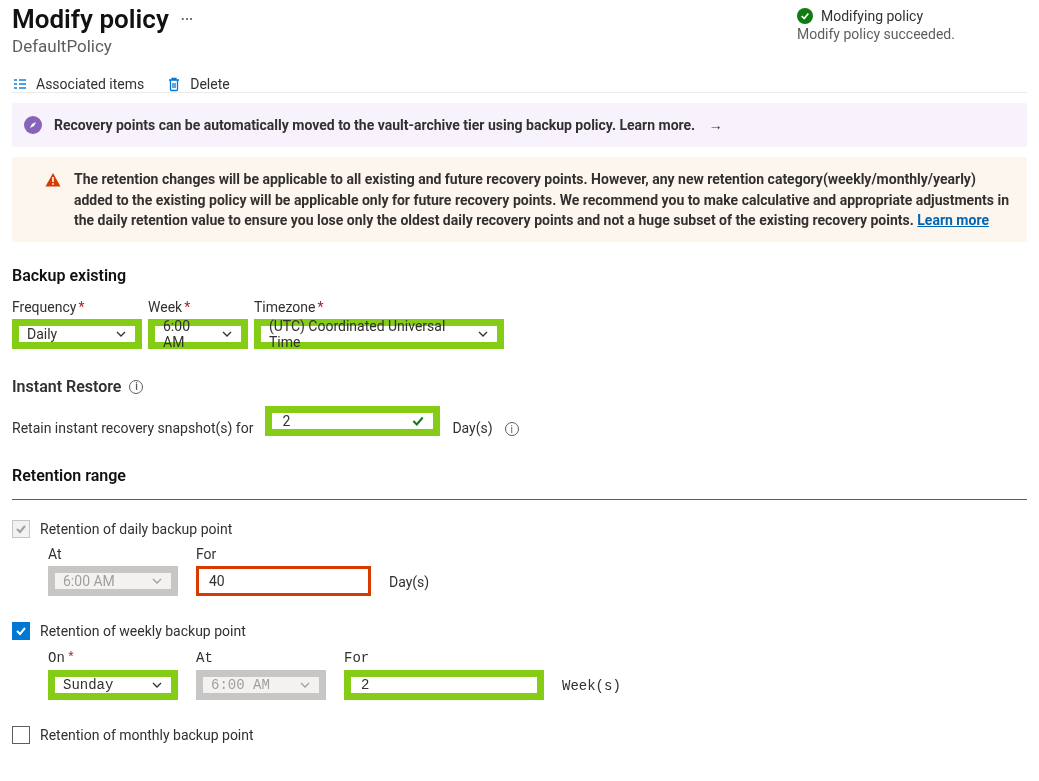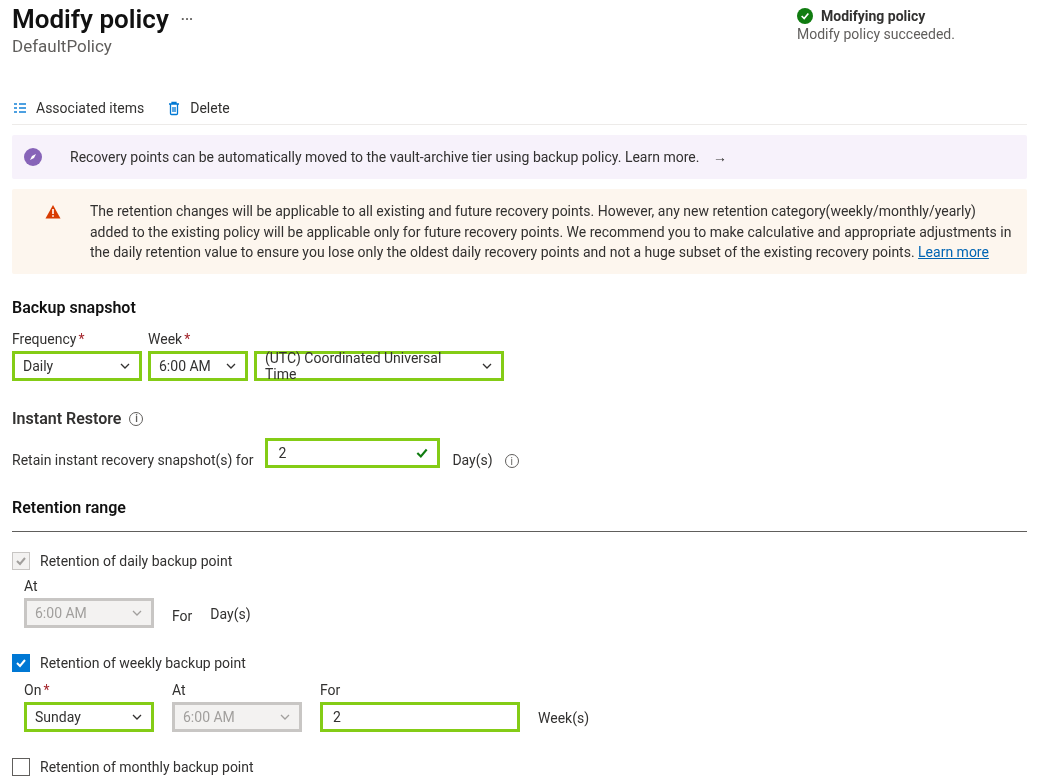--- a/index.html
+++ b/index.html
@@ -11,59 +11,59 @@
     color: #323130;
     font-size: 14px;
     width: 1039px;
   }
   .header-row { display:flex; justify-content:space-between; align-items:flex-start; }
   .title-block { }
   .page-title { font-size: 26px; font-weight: 600; margin: 0 0 2px 0; color:#111; display:flex; align-items:center; gap:12px;}
   .ellipsis { font-size: 14px; color:#605e5c; cursor:pointer; }
   .subtitle { font-size: 17px; color:#605e5c; margin-bottom:16px;}
   .status-block { text-align:left; margin-top:4px; min-width:230px;}
-  .status-line1 { display:flex; align-items:center; gap:8px; font-size:14px; font-weight:700; color:#323130;}
+  .status-line1 { display:flex; align-items:center; gap:8px; font-size:14px; font-weight:400; color:#323130;}
   .status-line2 { font-size:14px; color:#605e5c; margin-top:2px;}
   .status-icon { width:16px; height:16px; border-radius:50%; background:#107c10; display:inline-flex; align-items:center; justify-content:center; color:#fff; font-size:11px; font-weight:bold;}
-  .toolbar { display:flex; align-items:flex-start; gap:22px; padding:4px 0 8px 0; border-bottom:1px solid #edebe9;margin-top:24px;}
+  .toolbar { display:flex; align-items:flex-start; gap:22px; padding:4px 0 0 0; border-bottom:1px solid #edebe9;}
   .toolbar-btn { display:flex; align-items:center; gap:8px; color:#323130; font-size:14px; cursor:pointer; }
   .toolbar-btn .icn { color:#0078d4; display:inline-flex; }
-  .banner { display:flex; align-items:center; gap:28px; padding:12px 12px; margin:10px 0; border-radius:2px;}
+  .banner { display:flex; align-items:center; gap:12px; padding:12px 12px; margin:10px 0; border-radius:2px;font-weight:bold;}
   .banner.purple { background:#f7f2fb; }
   .banner.orange { background:#fdf6ee; }
   .bicon { width:18px; height:18px; flex-shrink:0; display:inline-flex; align-items:center; justify-content:center;}
   .purple-icon { border-radius:50%; background:#8764b8; color:#fff; font-size:11px;}
   .orange-icon svg { width:18px; height:18px; }
   .banner-text { font-size:14px; color:#323130; line-height:1.45;}
   .learn-more { color:#0065b3; text-decoration:underline; cursor:pointer;}
   .arrow { margin-left:10px; color:#323130; }
   .section-h { font-size:16px; font-weight:600; margin:24px 0 14px 0; color:#111;}
   .form-row { display:flex; gap:6px; align-items:flex-end; flex-wrap:wrap;}
   .field { display:flex; flex-direction:column; }
   .field-label { font-size:14px; color:#323130; margin-bottom:4px;}
   .req { color:#a4262c; margin-left:2px;}
   .select, .input {
-    height:30px; border:3px solid #84cc16; background:#fff;
+    height:30px; border:7px solid #84cc16; background:#fff;
     display:flex; align-items:center; justify-content:space-between;
     padding:0 8px; font-size:14px; color:#323130; cursor:pointer;
     position:relative;
   }
   .select.disabled, .input.disabled { background:#f3f2f1; color:#a19f9d; border-color:#c8c6c4; cursor:default;}
   .chev { margin-left:10px; }
   .input input { border:none; outline:none; width:100%; font-size:14px; background:transparent; color:inherit; font-family:inherit;}
   .check-green { color:#107c10; }
   .instant-row { display:flex; align-items:flex-end; gap:12px; margin-top:10px;}
   .instant-h { display:flex; align-items:center; gap:8px; font-size:16px; font-weight:600; margin-top:28px;}
   .info-circle { width:14px; height:14px; border:1px solid #605e5c; border-radius:50%; display:inline-flex; align-items:center; justify-content:center; font-size:10px; color:#605e5c; cursor:default;}
   hr.sect { border:none; border-top:1px solid #605e5c; margin:6px 0 20px 0;}
   .checkbox-row { display:flex; align-items:center; gap:10px; margin:8px 0;}
   .cbx { width:18px; height:18px; border:1px solid #605e5c; display:inline-flex; align-items:center; justify-content:center; cursor:pointer; background:#fff;}
   .cbx.checked { background:#0078d4; border-color:#0078d4; color:#fff;}
   .cbx.checked-disabled { background:#f3f2f1; border-color:#c8c6c4; color:#a19f9d;}
-  .indent { margin-left:12px; }
+  .indent { margin-left:36px; }
   .highlight-red { border:3px solid #d83b01 !important; }
   .w-130 { width:130px;} .w-100 { width:100px;} .w-250 { width:250px;}
   .w-175 { width:175px;} .w-200 { width:200px;}
   svg { display:block; }
 </style>
 </head>
 <body>
 
 <div class="header-row">
   <div class="title-block">
@@ -131,21 +131,21 @@
         <rect x="8.2" y="6" width="1.6" height="5" fill="#fff"></rect>
         <rect x="8.2" y="12.2" width="1.6" height="1.6" fill="#fff"></rect>
       </svg>
   </span>
   <span class="banner-text">
     <span>The retention changes will be applicable to all existing and future recovery points. However, any new retention category(weekly/monthly/yearly) added to the existing policy will be applicable only for future recovery points. We recommend you to make calculative and appropriate adjustments in the daily retention value to ensure you lose only the oldest daily recovery points and not a huge subset of the existing recovery points. </span>
     <span class="learn-more">Learn more</span>
   </span>
 </div>
 
-<div class="section-h">Backup snapshot</div>
+<div class="section-h">Backup existing</div>
 <div class="form-row">
   <div class="field">
     <div class="field-label"><span>Frequency</span><span class="req">*</span></div>
     <div class="select w-130">
       <span>Daily</span>
       <span class="chev">
           <svg width="12" height="12" viewBox="0 0 12 12">
             <path d="M2 4 L6 8 L10 4" stroke="#323130" stroke-width="1.3" fill="none"></path>
           </svg>
         </span>
@@ -156,20 +156,21 @@
     <div class="select w-100">
       <span>6:00 AM</span>
       <span class="chev">
           <svg width="12" height="12" viewBox="0 0 12 12">
             <path d="M2 4 L6 8 L10 4" stroke="#323130" stroke-width="1.3" fill="none"></path>
           </svg>
         </span>
     </div>
   </div>
   <div class="field">
+    <div class="field-label"><span>Timezone</span><span class="req">*</span></div>
     <div class="select w-250">
       <span>(UTC) Coordinated Universal Time</span>
       <span class="chev">
           <svg width="12" height="12" viewBox="0 0 12 12">
             <path d="M2 4 L6 8 L10 4" stroke="#323130" stroke-width="1.3" fill="none"></path>
           </svg>
         </span>
     </div>
   </div>
 </div>
@@ -210,35 +211,38 @@
       <span>6:00 AM</span>
       <span class="chev">
           <svg width="12" height="12" viewBox="0 0 12 12">
             <path d="M2 4 L6 8 L10 4" stroke="#a19f9d" stroke-width="1.3" fill="none"></path>
           </svg>
         </span>
     </div>
   </div>
   <div class="field">
     <div class="field-label">For</div>
+    <div class="input w-175 highlight-red">
+      <input type="text" value="40" style="">
+    </div>
   </div>
   <div class="field" style="justify-content:flex-end; padding-bottom:6px;">
     <span>Day(s)</span>
   </div>
 </div>
 
 <div class="checkbox-row" style="margin-top:26px;">
   <span class="cbx checked">
     <svg width="12" height="12" viewBox="0 0 12 12">
         <path d="M2 6 L5 9 L10 3" stroke="#fff" stroke-width="2" fill="none"></path>
       </svg>
   </span>
   <span>Retention of weekly backup point</span>
 </div>
-<div class="form-row indent" style="margin-top:10px; gap:18px;">
+<div class="form-row indent" style="margin-top:10px; gap:18px;font-family:Liberation Mono, monospace;">
   <div class="field">
     <div class="field-label"><span>On</span><span class="req">*</span></div>
     <div class="select w-130">
       <span>Sunday</span>
       <span class="chev">
           <svg width="12" height="12" viewBox="0 0 12 12">
             <path d="M2 4 L6 8 L10 4" stroke="#323130" stroke-width="1.3" fill="none"></path>
           </svg>
         </span>
     </div>

